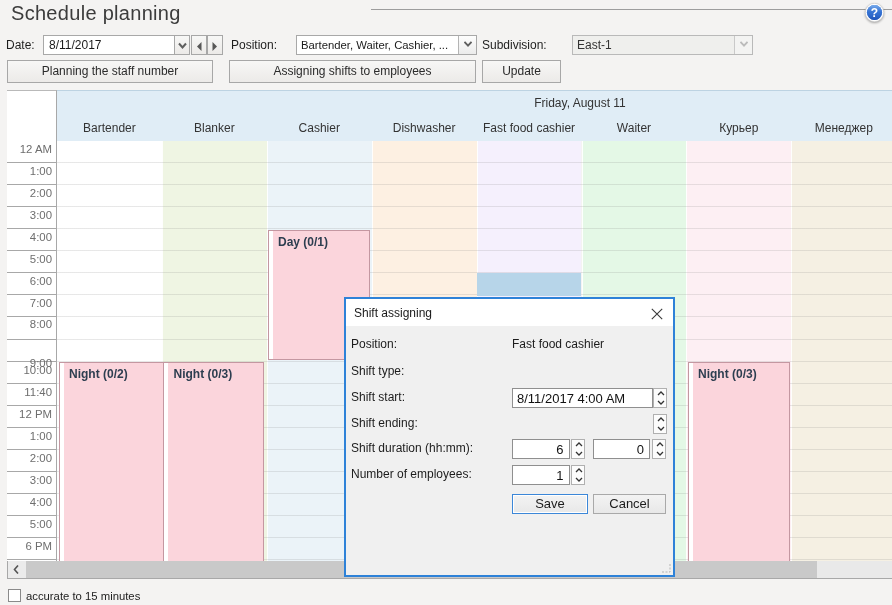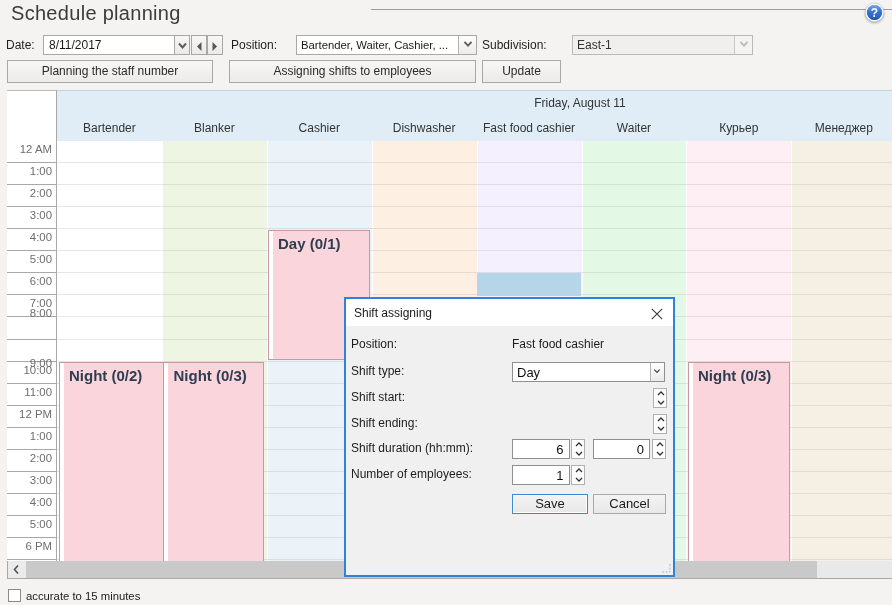--- a/index.html
+++ b/index.html
@@ -38,21 +38,21 @@
   #rowlines { position:absolute; left:50px; right:0; top:0; height:420px;
     background:repeating-linear-gradient(to bottom, transparent 0, transparent 21.06px, rgba(110,110,110,.16) 21.06px, rgba(110,110,110,.16) 22.06px);
   }
   #timecol { position:absolute; left:0; top:0; width:50px; height:420px; background:#fff;
     border-right:1px solid #a8a8a8;
     background-image:repeating-linear-gradient(to bottom, transparent 0, transparent 21.06px, #a8a8a8 21.06px, #a8a8a8 22.06px);
   }
   .tlabel { position:absolute; right:5px; font-size:11.4px; color:#6e6e6e; }
   .block { position:absolute; background:#fbd5dc; border:1px solid #c497a1; }
   .block:before { content:""; position:absolute; left:0; top:0; bottom:0; width:4px; background:#fff; }
-  .block span { position:absolute; left:9.5px; top:4px; font-size:15px; font-weight:bold; color:#2d3e50; }
+  .block span { position:absolute; left:9.5px; top:4px; font-size:12px; font-weight:bold; color:#2d3e50; }
   
   #sbar { left:7px; top:561px; width:885px; height:17px; background:#e9e9e9; border-left:1px solid #a8a8a8; }
   #sbtn { position:absolute; left:0; top:0; width:18px; height:17px; background:#ebebeb; color:#555; }
   #sthumb { position:absolute; left:18px; top:0; width:791px; height:17px; background:#c9c9c9; }
   #panelbottom { left:7px; top:578px; width:885px; height:1px; background:#a8a8a8; }
   
   #cb { left:8px; top:589px; width:13px; height:13px; background:#fff; border:1px solid #8a8a8a; }
   #cbl { left:26px; top:589.5px; font-size:11.3px; color:#222; }
   
   #dlg { left:344px; top:297px; width:331px; height:280px; background:#f0f0f0;
@@ -154,24 +154,24 @@
     <div id="timecol"></div>
     <div id="tlabels" style="position:absolute; left:0; top:0; width:50px; height:420px;">
       <div class="tlabel" style="top:2.0px;text-align:right;">12 AM</div>
       <div class="tlabel" style="top:24.1px;">1:00</div>
       <div class="tlabel" style="top:46.1px;">2:00</div>
       <div class="tlabel" style="top:68.2px;">3:00</div>
       <div class="tlabel" style="top:90.2px;">4:00</div>
       <div class="tlabel" style="top:112.3px;">5:00</div>
       <div class="tlabel" style="top:134.4px;">6:00</div>
       <div class="tlabel" style="top:156.4px;">7:00</div>
-      <div class="tlabel" style="top:166px;text-align:right;">8:00</div>
+      <div class="tlabel" style="top:177px;text-align:right;">8:00</div>
       <div class="tlabel" style="top:216px;margin-left:47px;">9:00</div>
       <div class="tlabel" style="top:222.6px;">10:00</div>
-      <div class="tlabel" style="top:244.7px;">11:00</div>
+      <div class="tlabel" style="top:244.7px;">11:40</div>
       <div class="tlabel" style="top:266.7px;">12 PM</div>
       <div class="tlabel" style="top:288.8px;">1:00</div>
       <div class="tlabel" style="top:310.8px;">2:00</div>
       <div class="tlabel" style="top:332.9px;">3:00</div>
       <div class="tlabel" style="top:355.0px;">4:00</div>
       <div class="tlabel" style="top:377.0px;">5:00</div>
       <div class="tlabel" style="top:399.1px;">6 PM</div>
     </div>
     <div class="abs" style="left:470px; top:132px; width:104px; height:23px; background:#b7d5e9;"></div>
     <div class="block" style="left:260.5px; top:89px; width:102px; height:130px;">
@@ -209,29 +209,24 @@
       </svg>
     </div>
     <div class="dlbl" style="top:38px;">Position:</div>
     <div class="dlbl" style="top:65px;">Shift type:</div>
     <div class="dlbl" style="top:91px;">Shift start:</div>
     <div class="dlbl" style="top:117px;">Shift ending:</div>
     <div class="dlbl" style="top:142px;">Shift duration (hh:mm):</div>
     <div class="dlbl" style="top:168px;">Number of employees:</div>
     <div class="abs" style="left:166px; top:38px; font-size:12px; color:#1c1c1c;">Fast food cashier</div>
 
-    <div class="dfield" style="left:166px; top:63px; width:152.5px; height:20px;">
-      <span style="position:absolute;left:4px;top:2px;">Day</span>
-      <div class="combo-btn" style="width:14px;">
-        <svg class="chev" viewBox="0 0 8 8">
-          <path d="M1 2.2 L4 5.4 L7 2.2" fill="none" stroke="#444" stroke-width="1.4"></path>
-        </svg>
-      </div>
-    </div>
-
+
+    <div class="dfield" style="left:166px; top:89px; width:140.5px; height:20px;">
+      <span style="position:absolute;left:4px;top:2px;">8/11/2017 4:00 AM</span>
+    </div>
     <div class="spin" style="left:306.5px; top:89px; height:20px;">
       <svg style="position:absolute;left:3px;top:2px;" width="8" height="14" viewBox="0 0 8 14">
         <path d="M1 4 L4 1 L7 4" fill="none" stroke="#333" stroke-width="1.3"></path>
         <path d="M1 10 L4 13 L7 10" fill="none" stroke="#333" stroke-width="1.3"></path>
       </svg>
     </div>
 
     <div class="spin" style="left:306.5px; top:115px; height:20px;">
       <svg style="position:absolute;left:3px;top:2px;" width="8" height="14" viewBox="0 0 8 14">
         <path d="M1 4 L4 1 L7 4" fill="none" stroke="#333" stroke-width="1.3"></path>

